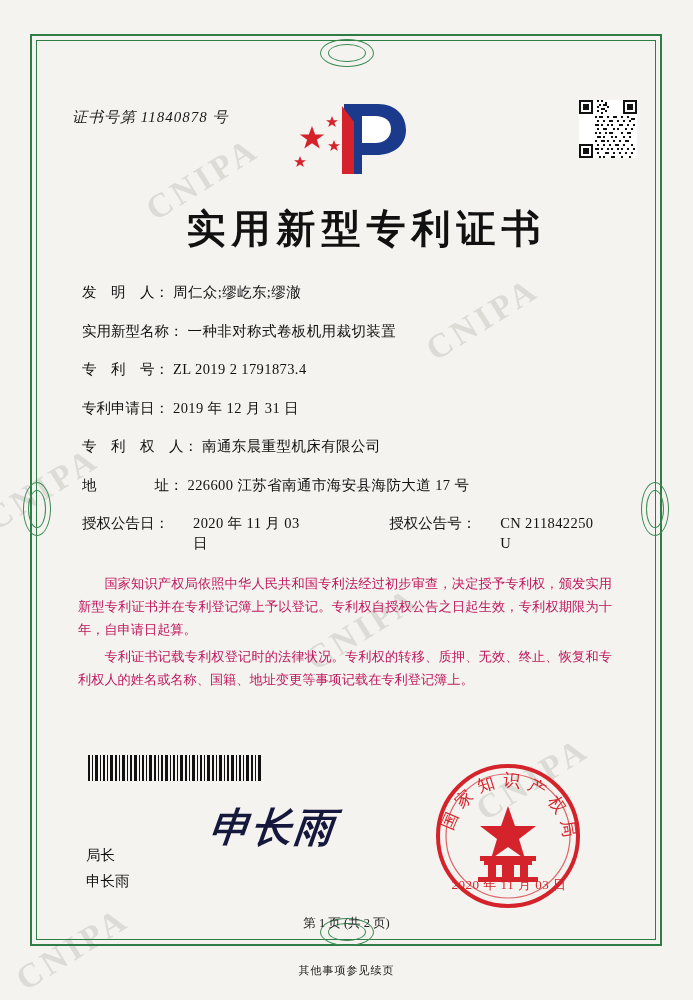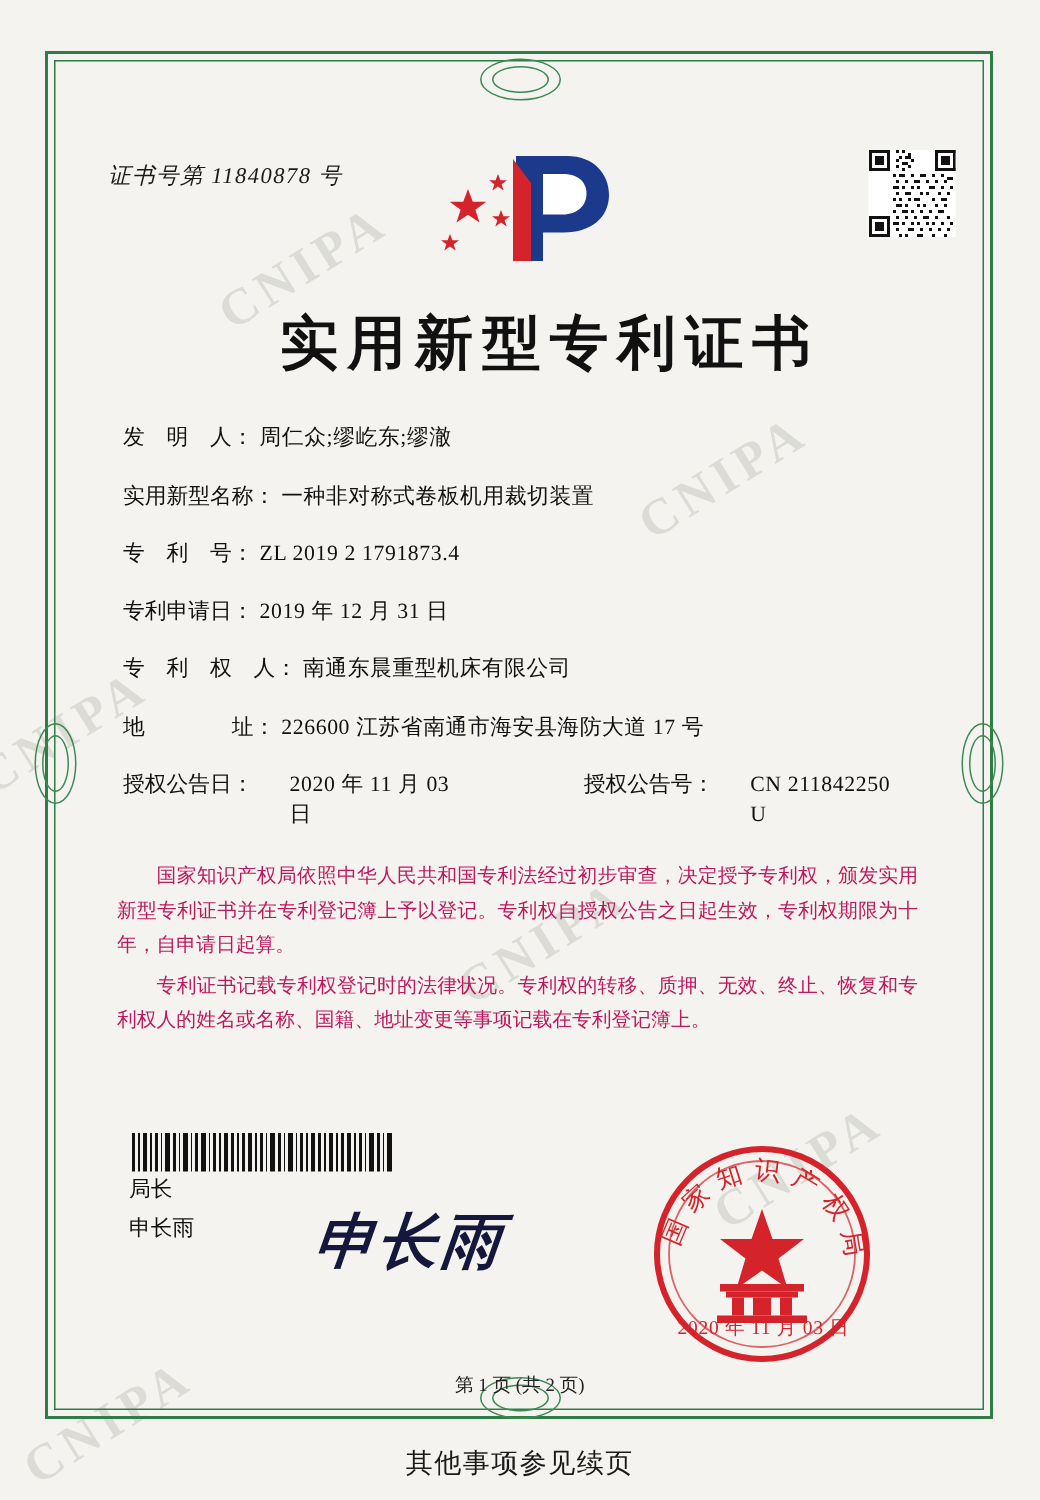--- a/index.html
+++ b/index.html
@@ -177,21 +177,21 @@
     top: 755px;
     width: 175px;
     height: 26px;
   }
   .barcode svg { display: block; }
 
   
   .sig-labels {
     position: absolute;
     left: 86px;
-    top: 780px;
+    top: 842px;
     font-size: 14.5px;
     line-height: 26px;
     color: #111;
   }
   .sig-script {
     position: absolute;
     left: 210px;
     top: 800px;
     font-size: 40px;
     font-family: "Liberation Serif", serif;
@@ -232,21 +232,21 @@
     text-align: center;
     font-size: 12.5px;
     color: #222;
   }
   .footer-note {
     position: absolute;
     left: 0;
     right: 0;
     top: 963px;
     text-align: center;
-    font-size: 18px;
+    font-size: 11px;
     color: #1a1a1a;
     letter-spacing: 1px;
   }
 </style>
 </head>
 <body>
 
 <div id="page">
 
   <div class="wm wm1">CNIPA</div>

